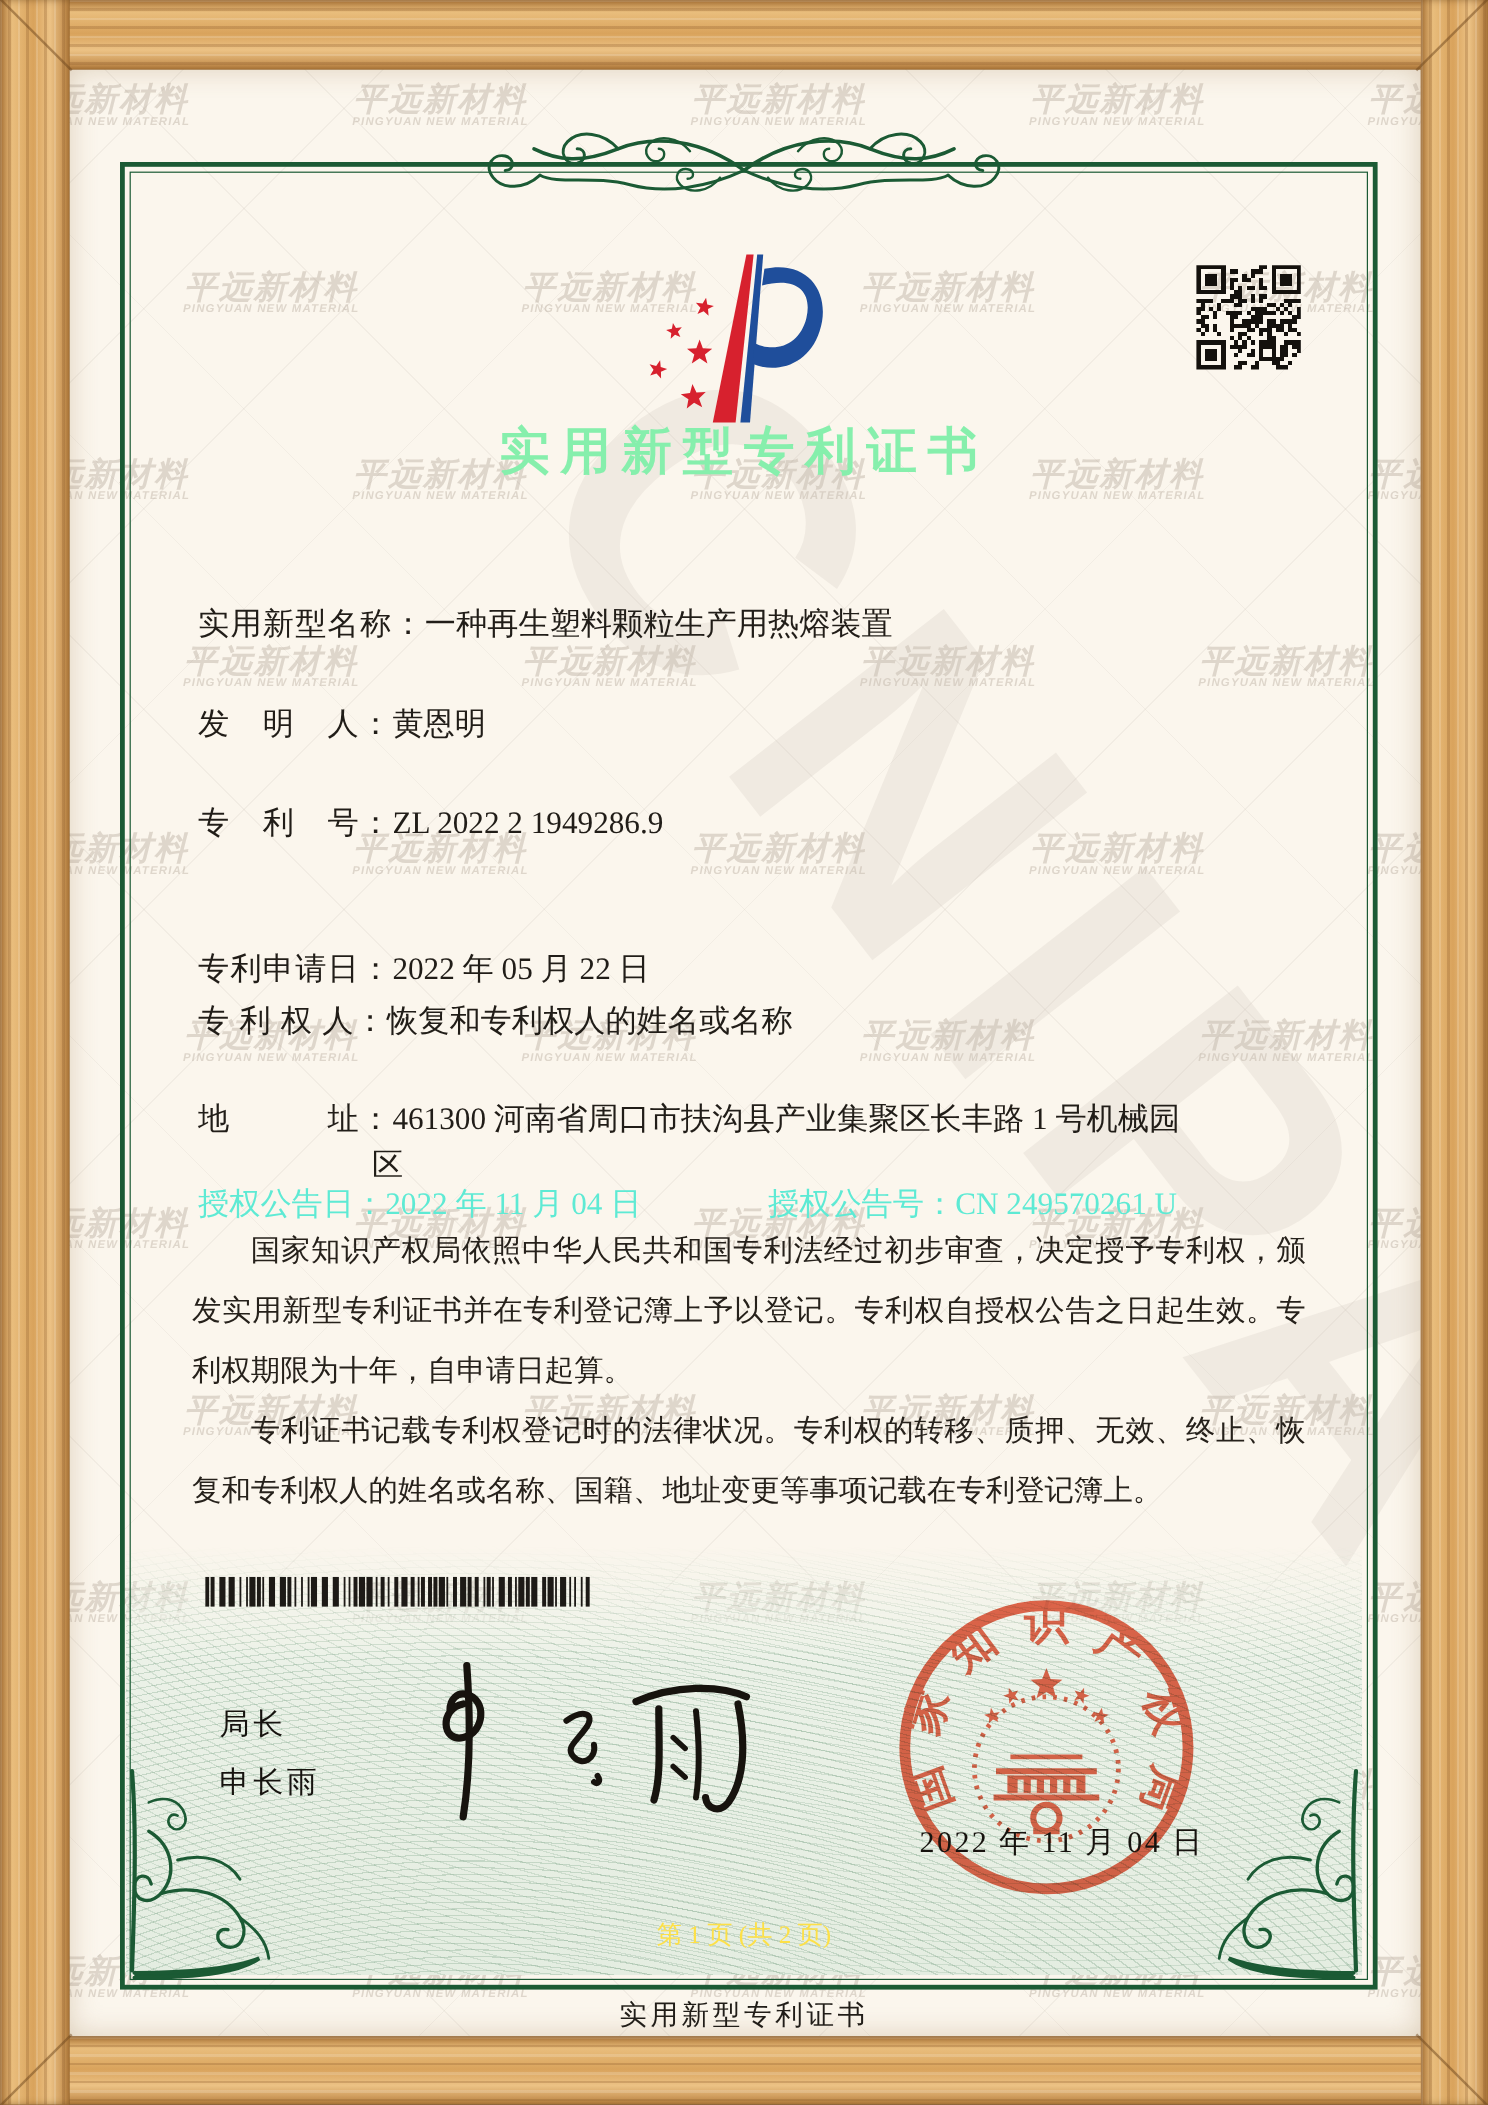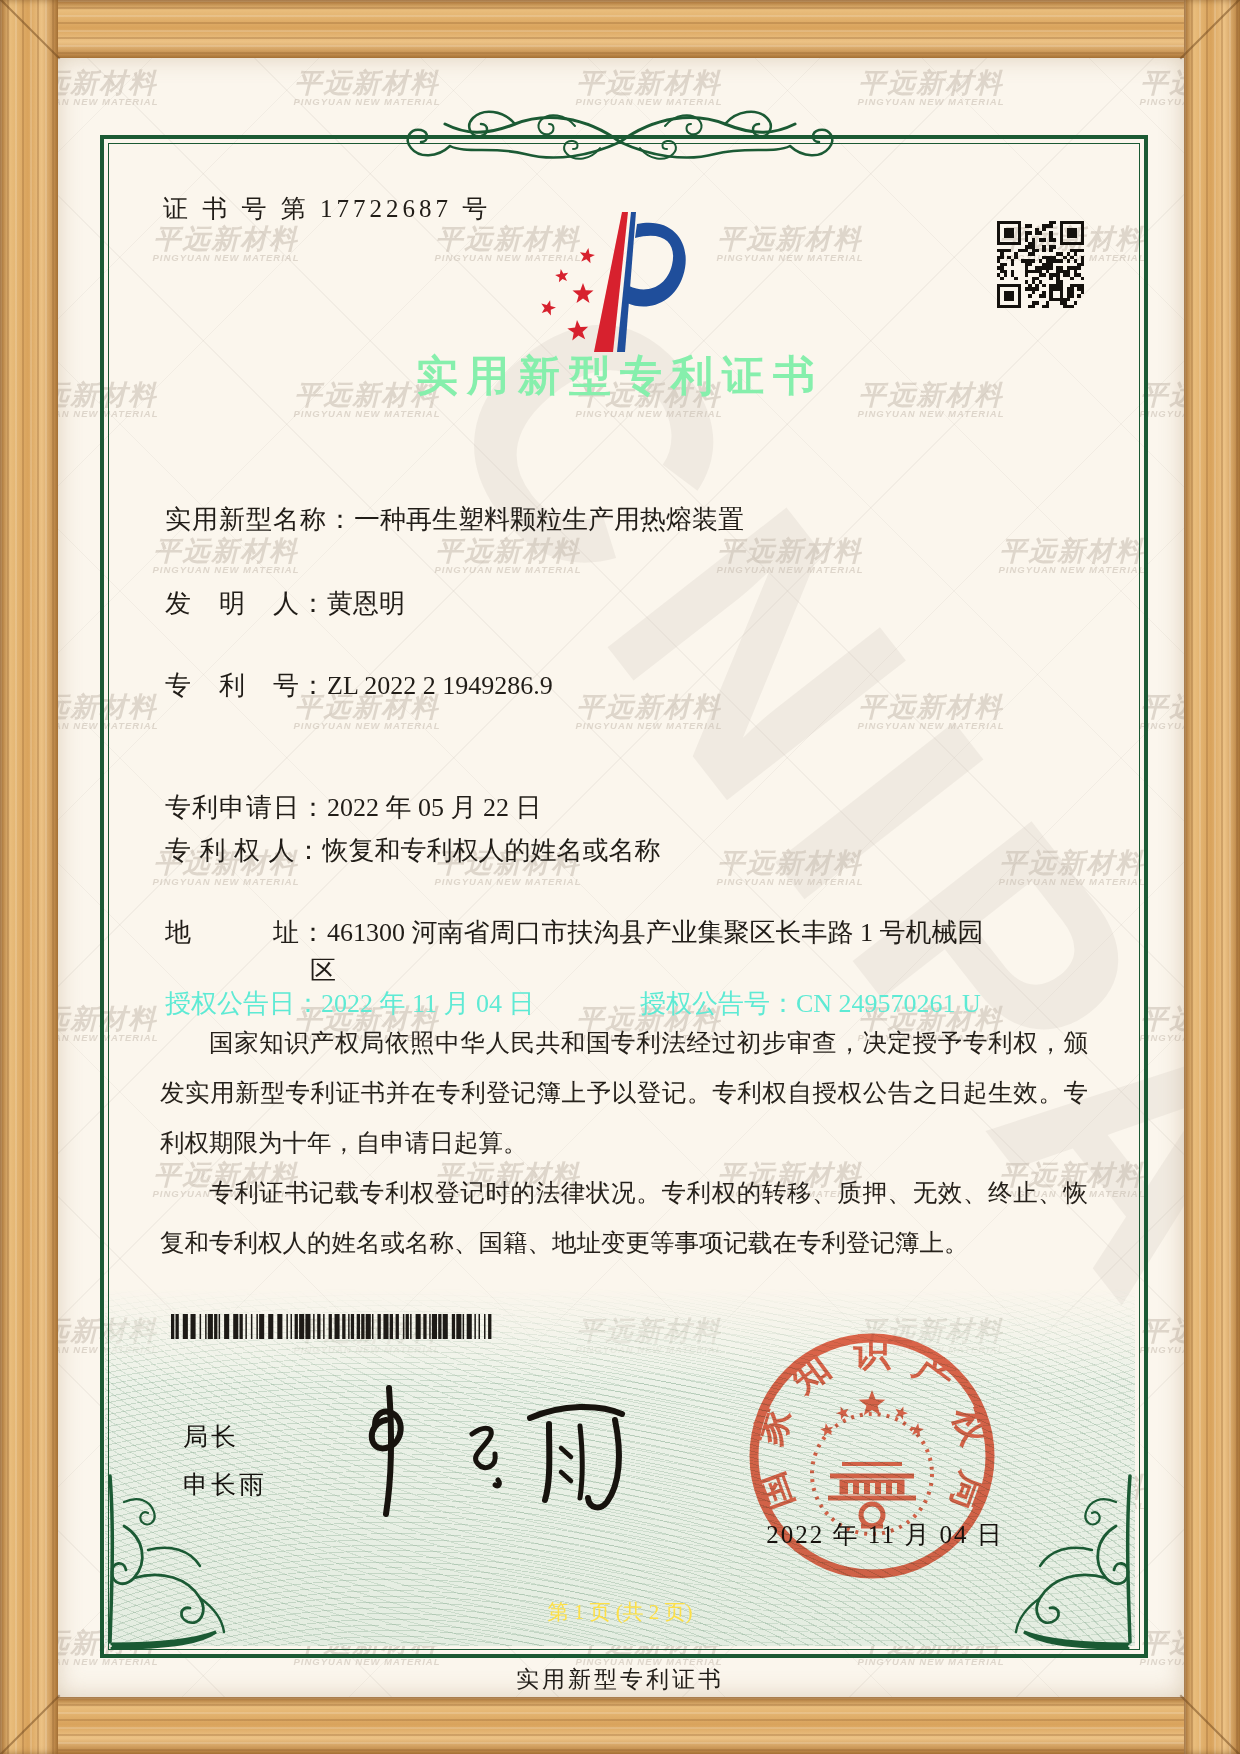--- a/index.html
+++ b/index.html
@@ -316,21 +316,20 @@
       <path d="M8,178 C40,178 86,176 112,166 C98,176 70,182 8,182" fill="#1b5a34"></path>
       <path d="M6,10 C10,60 8,120 6,176" stroke-width="3.5"></path>
       <path d="M20,60 C40,72 44,96 30,112 C20,122 8,118 8,106 C8,96 20,94 22,104" stroke-width="2.8"></path>
       <path d="M30,112 C58,104 84,112 96,132 C104,146 96,160 84,156 C74,152 76,140 86,142" stroke-width="2.8"></path>
       <path d="M44,84 C66,78 86,84 96,100" stroke-width="2.4"></path>
       <path d="M96,132 C110,142 118,152 120,166" stroke-width="2.4"></path>
       <path d="M20,36 C34,30 46,34 50,46 C53,56 44,62 38,56 C34,51 38,44 44,47" stroke-width="2.2"></path>
     </g>
   </svg>
 
-  <div class="cert-no">证 书 号 第 17722687 号</div>
 
   <svg class="logo" id="logoSvg" width="200" height="165" viewBox="0 0 200 165">
     <polygon points="107,14 113,14 98,154 79,154" fill="#d7212e"></polygon>
     <polygon points="116,14 121,14 110,154 102,154" fill="#1f4e9b"></polygon>
     <path d="M122,26 C160,18 178,48 168,78 C159,106 132,114 112,105 L114,88 C133,97 152,88 157,67 C162,46 150,32 120,40 Z" fill="#1f4e9b"></path>
     <g id="logoStars" fill="#d7212e">
         <path d="M73.4,50.1L74.4,55.7L79.9,56.9L75.0,59.6L75.5,65.2L71.4,61.3L66.2,63.6L68.7,58.5L64.9,54.2L70.5,55.0Z"></path>
         <path d="M45.8,71.1L48.3,75.4L53.2,74.7L49.9,78.4L52.0,82.9L47.5,80.9L43.9,84.3L44.4,79.4L40.1,77.0L44.9,76.0Z"></path>
         <path d="M68.0,85.0L70.7,92.3L78.5,92.6L72.4,97.4L74.5,104.9L68.0,100.6L61.5,104.9L63.6,97.4L57.5,92.6L65.3,92.3Z"></path>
         <path d="M35.1,102.3L35.6,107.9L41.0,109.6L35.8,111.8L35.9,117.5L32.1,113.2L26.8,115.0L29.6,110.2L26.3,105.6L31.8,106.9Z"></path>

